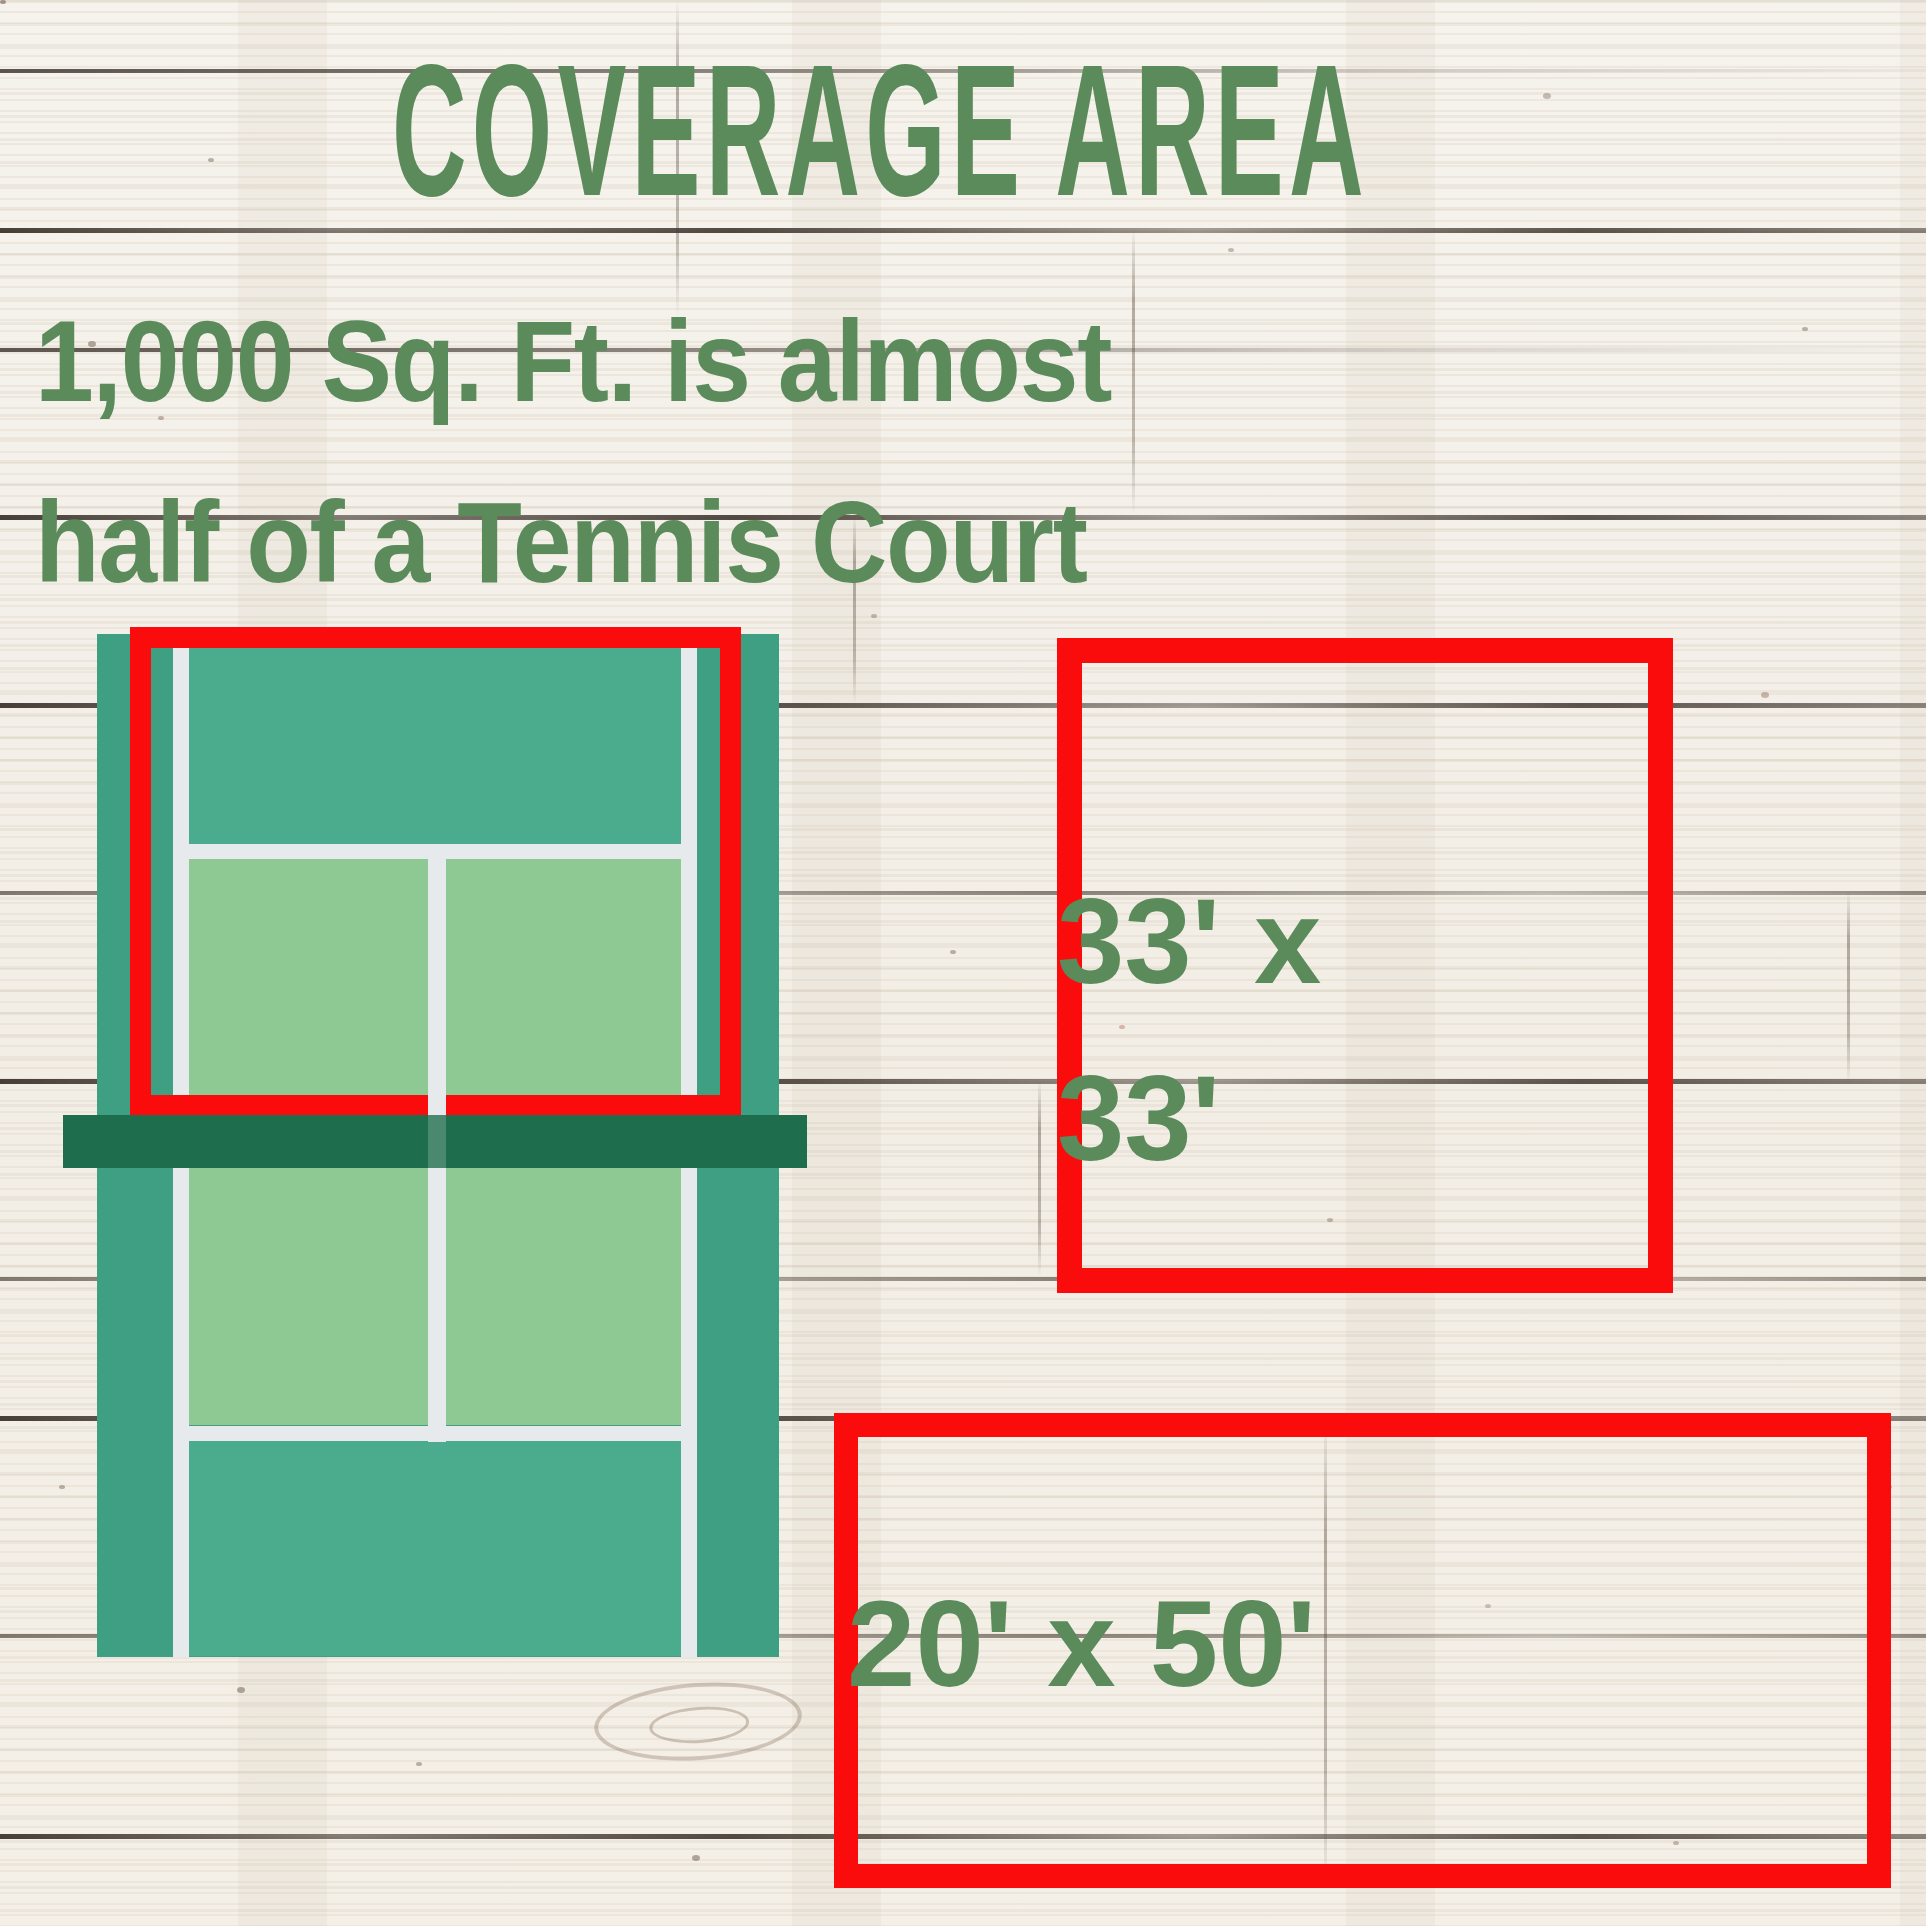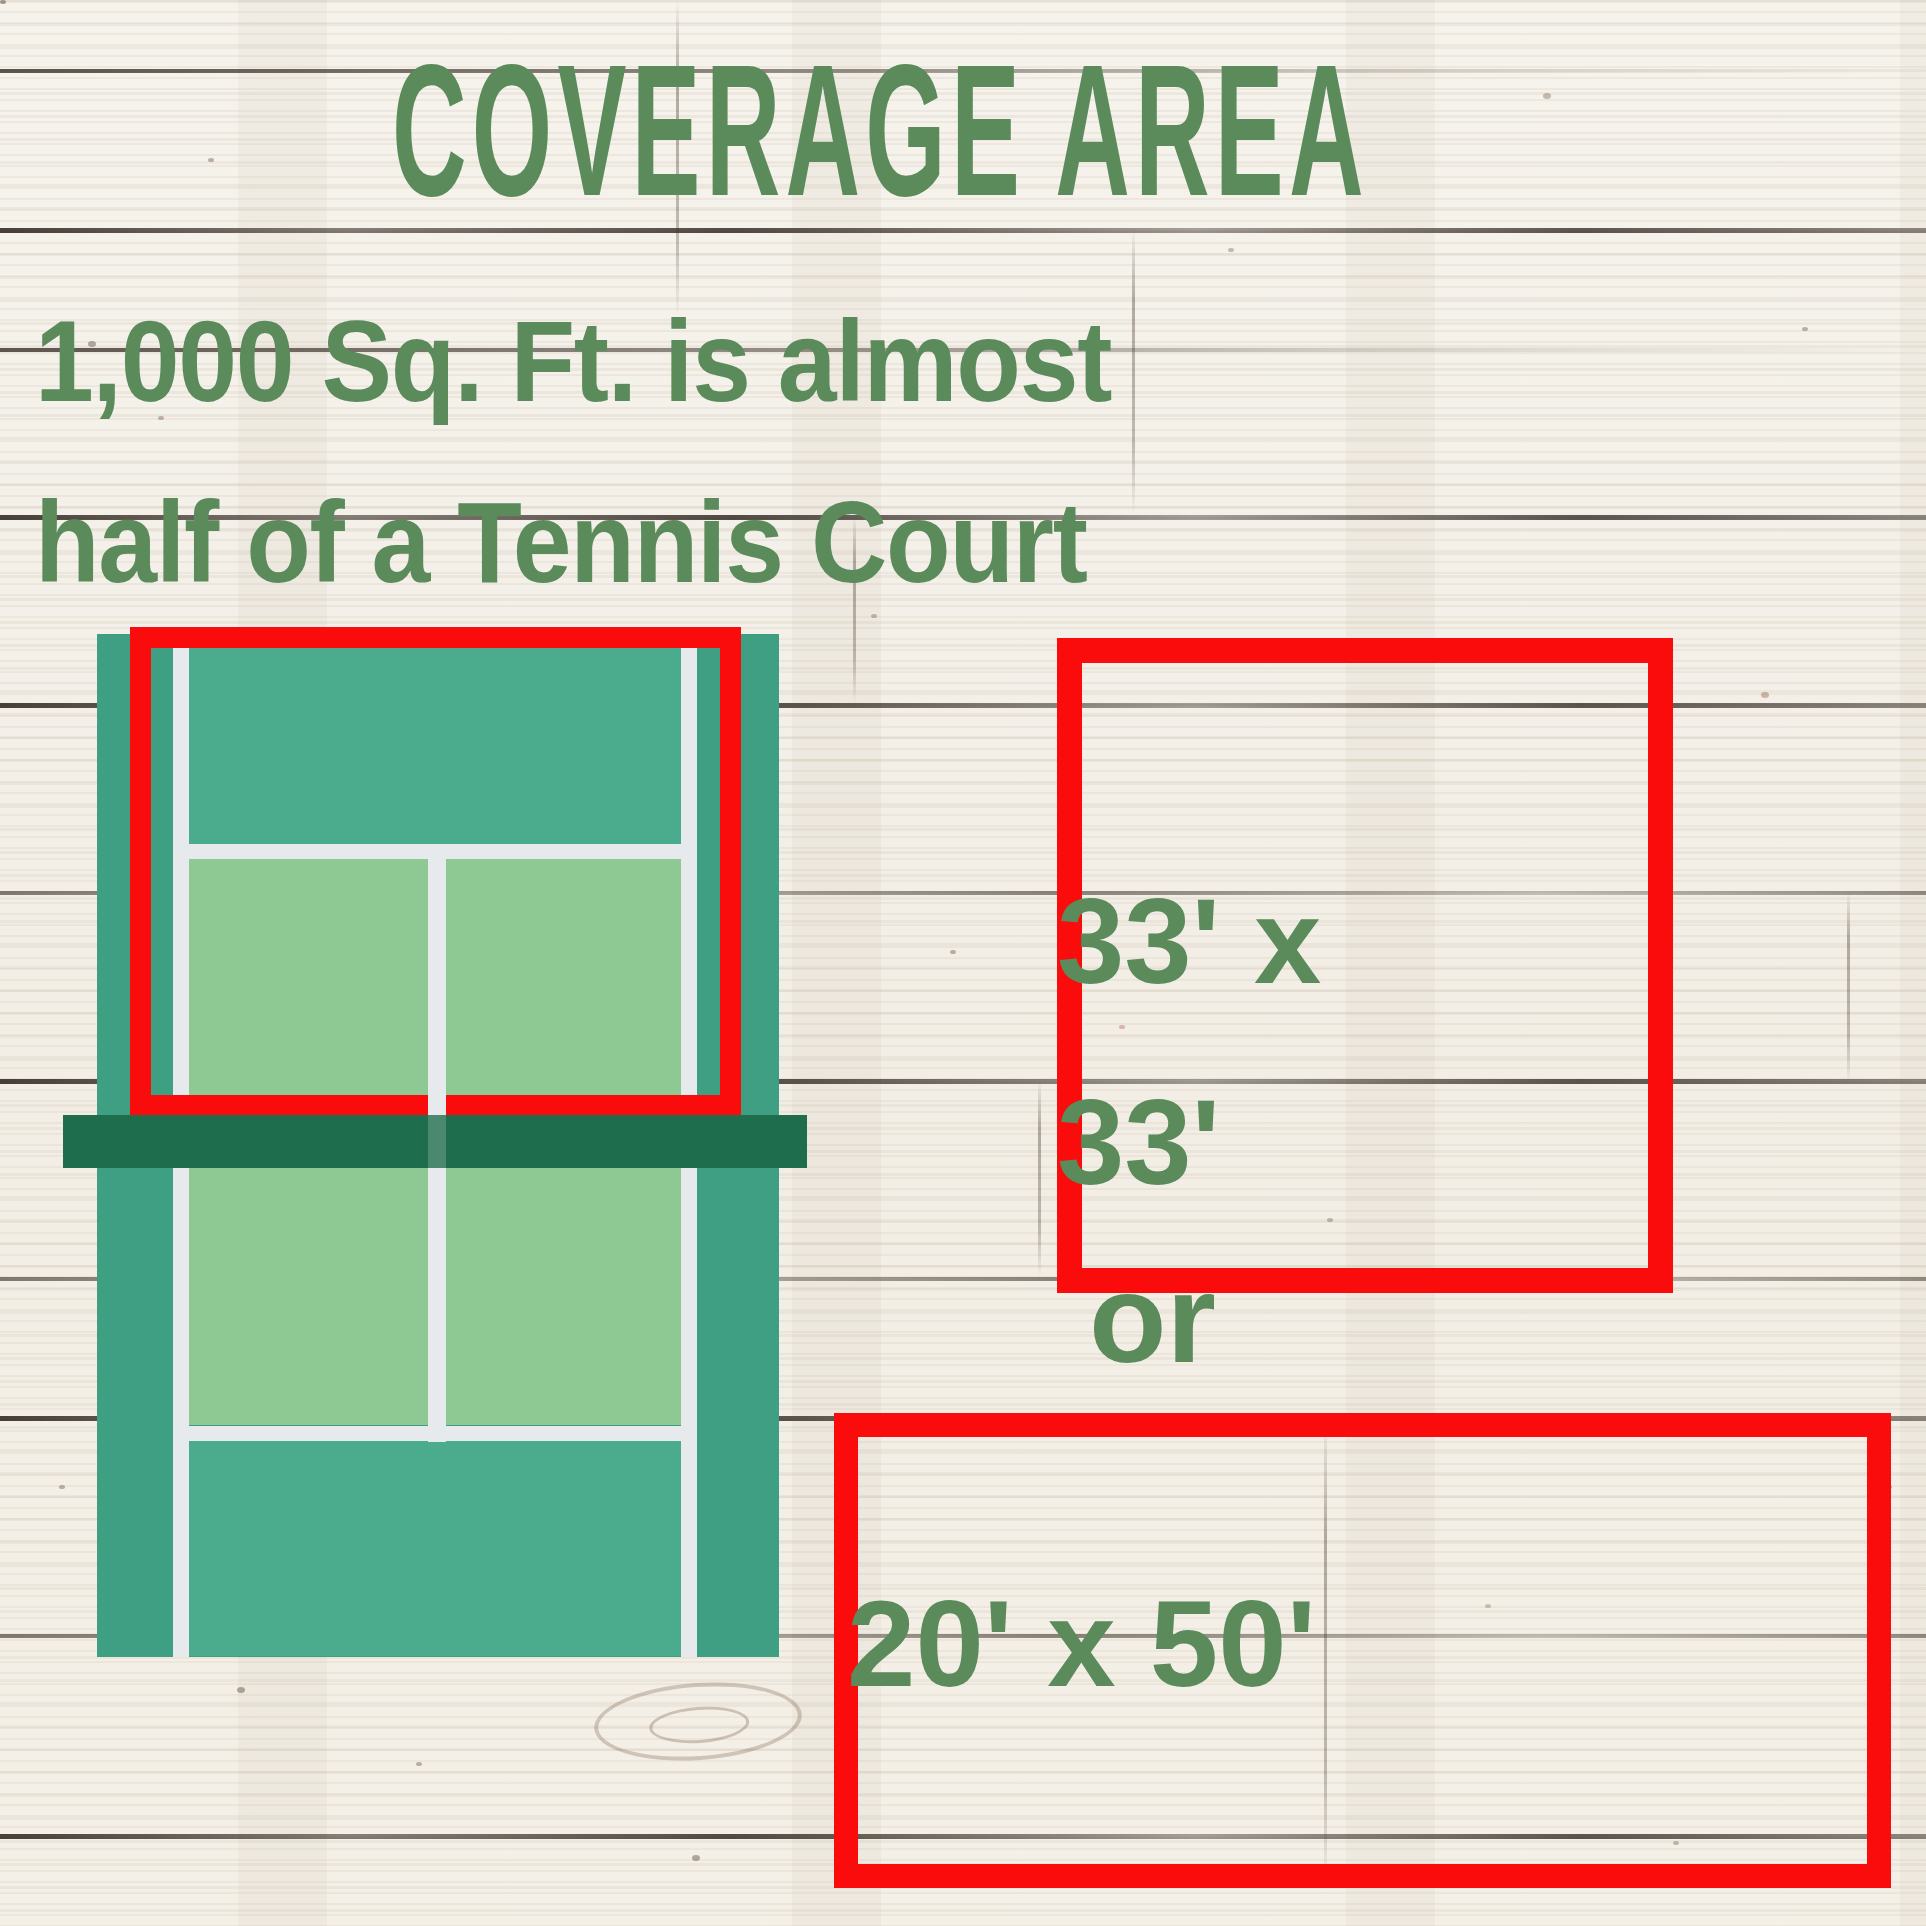--- a/index.html
+++ b/index.html
@@ -78,21 +78,21 @@
   .net-center-tint{left:428px;top:1115px;width:18px;height:53px;background:rgba(231,234,236,.22);z-index:6;}
 
   
   .opt-square{position:absolute;left:1057px;top:638px;width:616px;height:655px;
     border:25px solid var(--red);z-index:3;}
   .opt-rect{position:absolute;left:834px;top:1413px;width:1057px;height:475px;
     border:24px solid var(--red);z-index:3;}
   .dim-label{position:absolute;z-index:4;text-align:left;
     font-weight:700;color:var(--text-green);line-height:1.1;white-space:nowrap;}
   .sq-l1{left:1057px;width:616px;top:875px;font-size:121px;}
-  .sq-l2{left:1057px;width:616px;top:1076px;font-size:121px;}
+  .sq-l2{left:1057px;width:616px;top:1052px;font-size:121px;}
   .or-label{left:1089px;width:574px;top:1249px;font-size:127px;}
   .rect-l1{left:847px;width:1255px;top:1576px;font-size:123px;}
 </style>
 </head>
 <body>
 
 <div class="canvas">
 
   <div>
     <div class="seam seam-fade" style="top:69px"></div>
@@ -133,19 +133,18 @@
     <div class="court half-highlight"></div>
     <div class="court center-line"></div>
     <div class="court net-band"></div>
     <div class="court net-center-tint"></div>
   </div>
 
   <div class="opt-square"></div>
   <div class="dim-label sq-l1">33' x</div>
   <div class="dim-label sq-l2">33'</div>
 
-  <div class="dim-label or-label">or</div>
 
   <div class="opt-rect"></div>
   <div class="dim-label rect-l1">20' x 50'</div>
 
 </div>
 
 
 </body></html>

